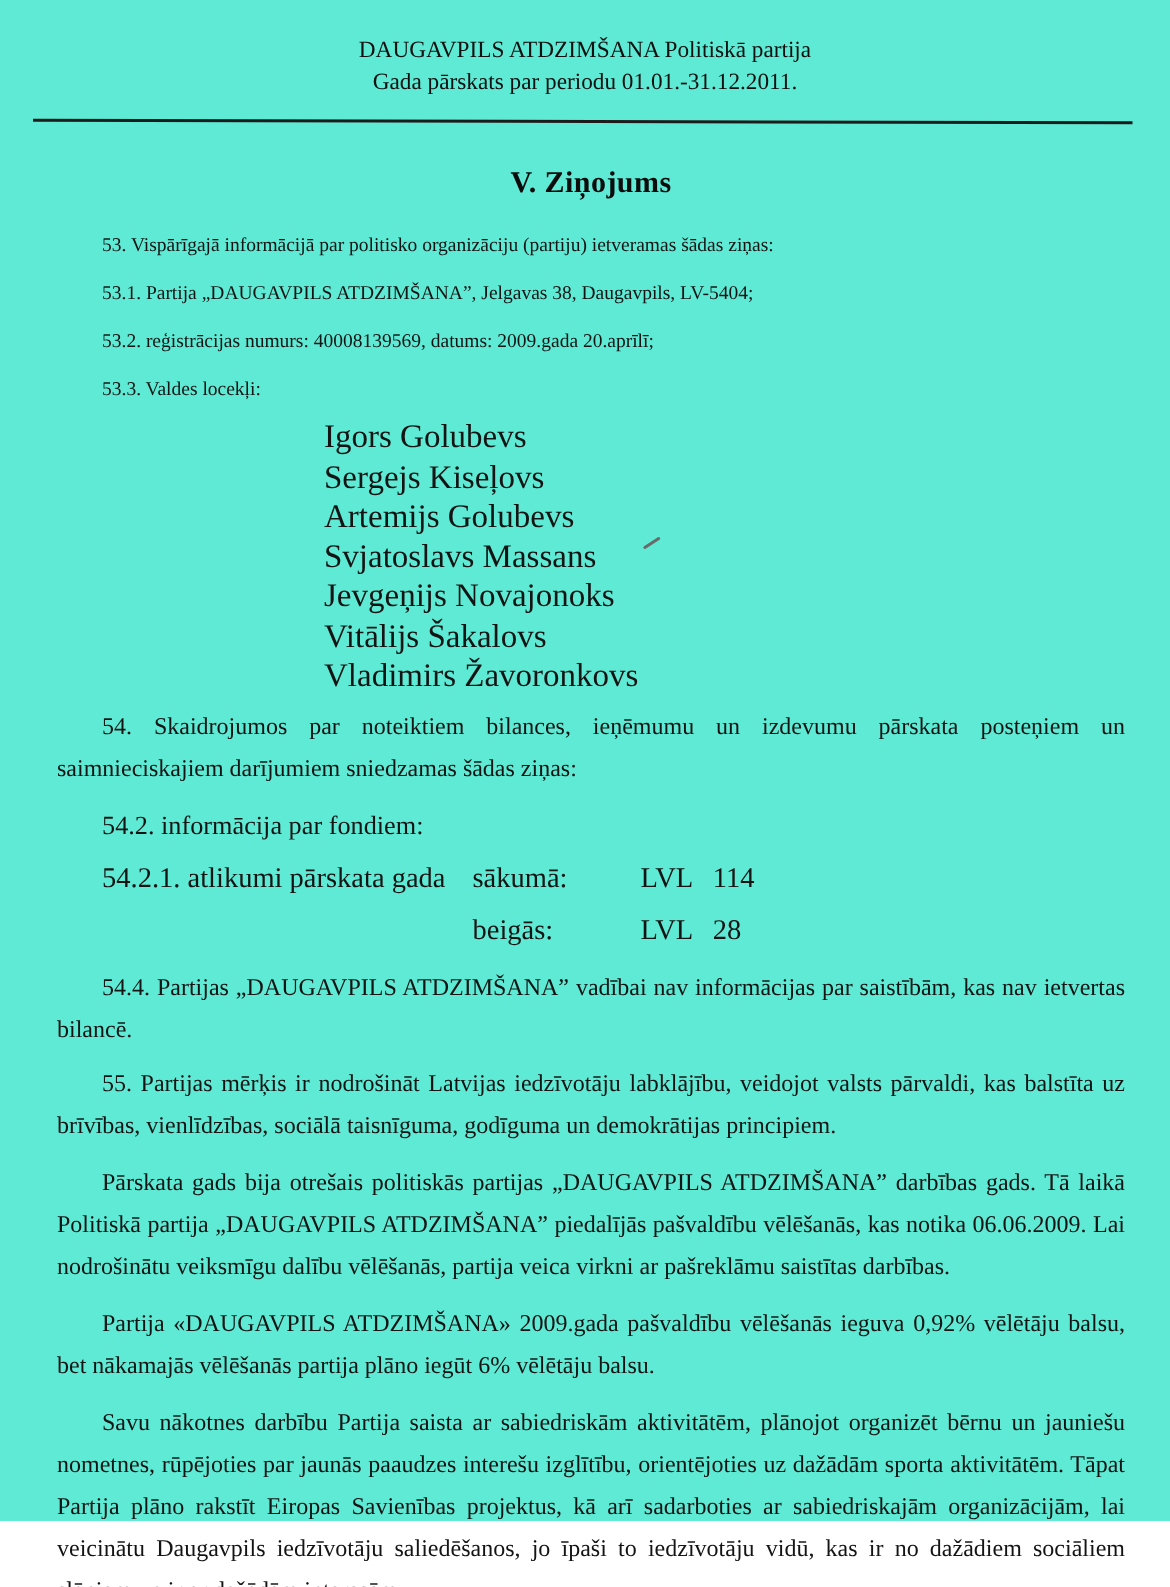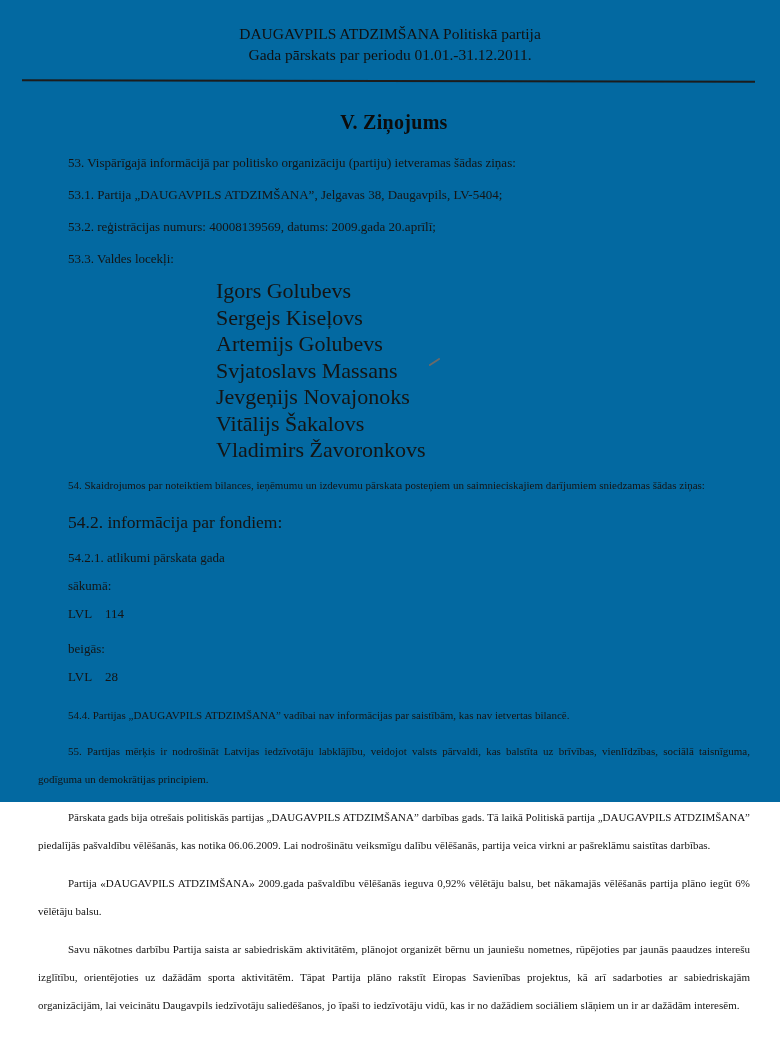--- a/index.html
+++ b/index.html
@@ -5,22 +5,22 @@
   * { margin: 0; padding: 0; box-sizing: border-box; }
   html, body { width: 780px; height: 1058px; overflow: hidden; }
   body {
     background: #ffffff;
     color: #141414;
     font-family: "Liberation Serif", "DejaVu Serif", serif;
   }
   .page {
     position: relative;
     width: 780px;
-    height: 802px;
-    background: #0369a1;
+    height: 1014px;
+    background: #5eead4;
   }
   .doc-header {
     padding-top: 23px;
     text-align: center;
     font-size: 15.5px;
     line-height: 21px;
     color: #101010;
   }
   .header-rule {
     height: 2.4px;
@@ -46,39 +46,38 @@
     line-height: 32px;
     white-space: nowrap;
   }
   .names {
     margin: 3px 0 5px 178px;
     font-size: 22px;
     line-height: 26.5px;
   }
   .para {
     margin-top: 7px;
-    font-size: 11px;
+    font-size: 16px;
     line-height: 28px;
     text-align: justify;
     text-indent: 30px;
   }
   .para-flow { margin-top: 10px; }
   .single-line {
     margin-top: 9px;
     padding-left: 30px;
     font-size: 17.5px;
     line-height: 28px;
   }
   .fond-block { margin-top: 8px; }
   .fond-row {
     display: flex;
     padding-left: 30px;
-    font-size: 13px;
+    font-size: 19px;
     line-height: 28px;
-    flex-direction: column;
   }
   .fond-row + .fond-row { margin-top: 7px; }
   .fond-label { width: 247px; }
   .fond-period { width: 112px; }
   .fond-currency { display: inline-block; margin-right: 13px; }
   .scan-artifact {
     position: absolute;
     left: 428px;
     top: 361px;
     width: 13px;

